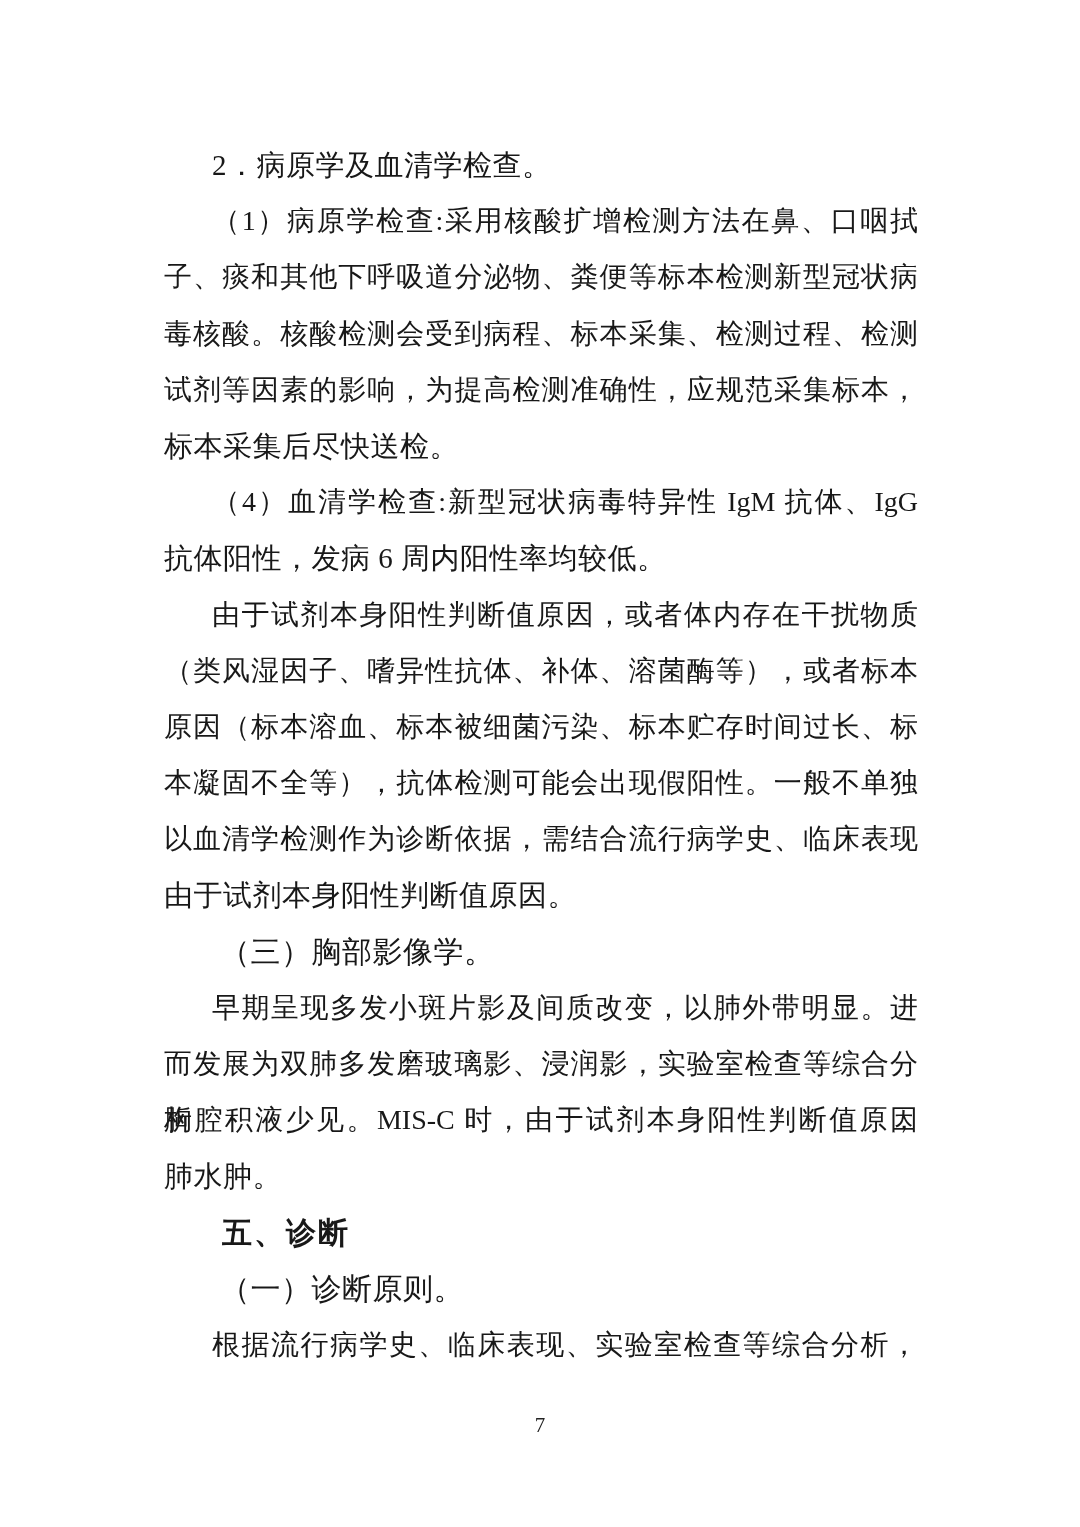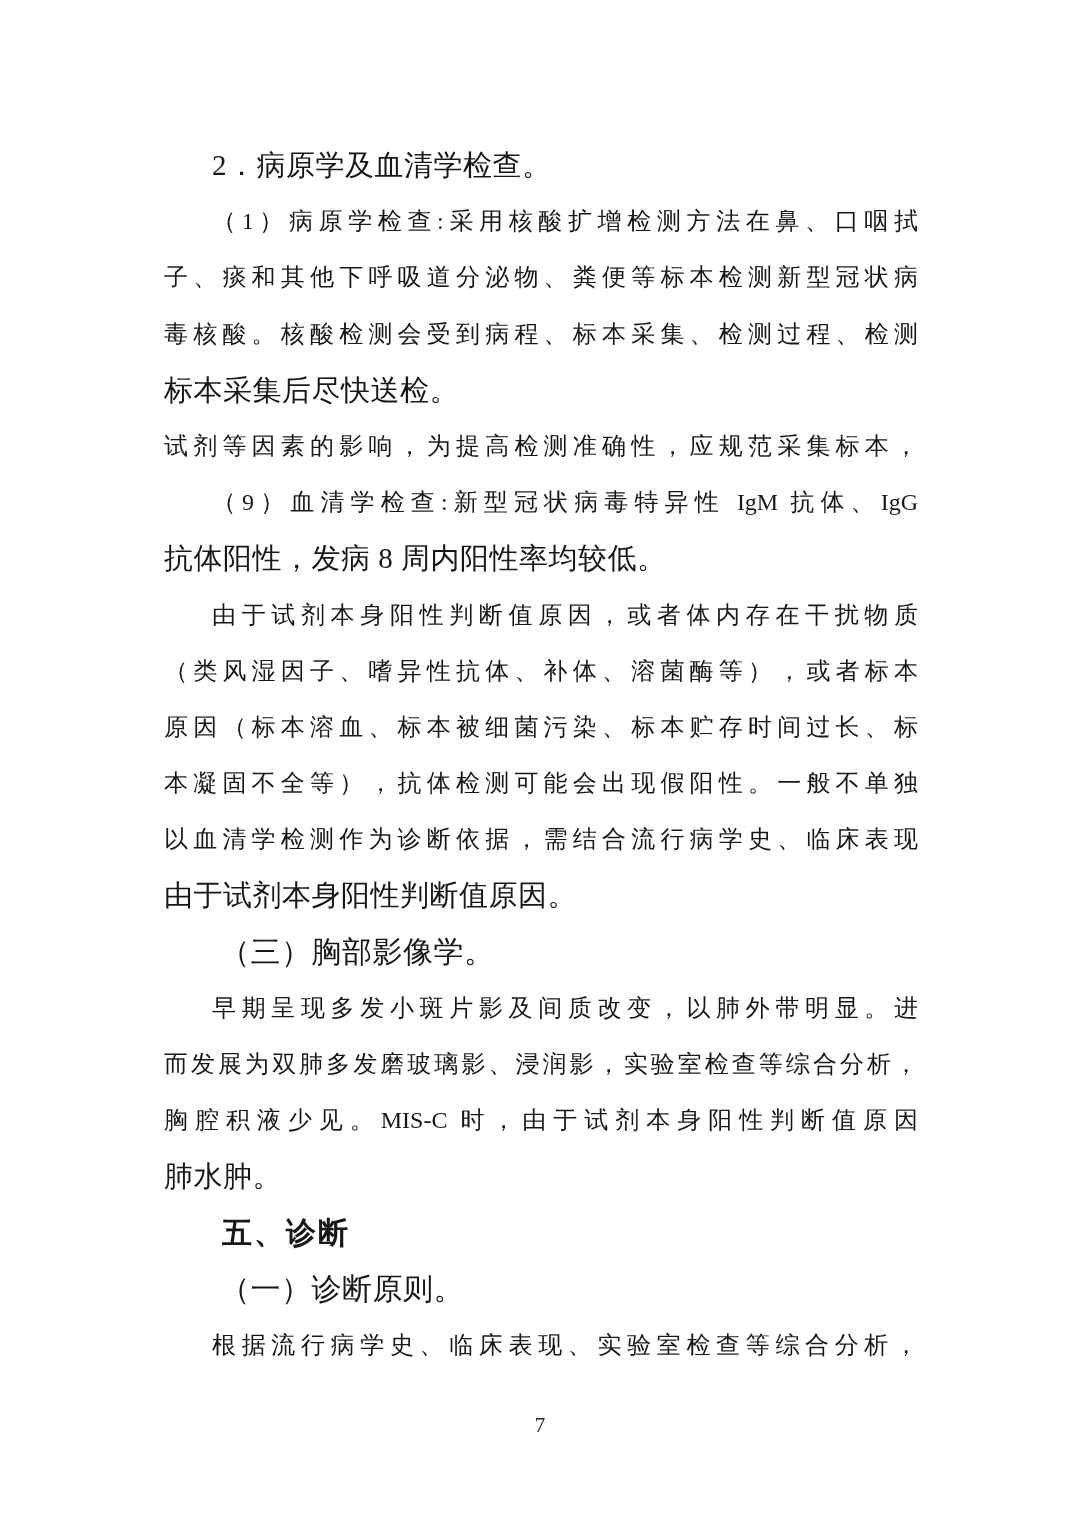--- a/index.html
+++ b/index.html
@@ -24,21 +24,21 @@
   }
   .line {
     height: 56.2px;
     line-height: 56.2px;
     font-size: 29px;
     letter-spacing: 0.5px;
     white-space: nowrap;
   }
   
   .line.fill {
-    font-size: 24px;
+    font-size: 28px;
     letter-spacing: 0;
     white-space: normal;
     text-align: justify;
     text-align-last: justify;
     text-justify: inter-character;
   }
   .line.indent { text-indent: 48px; }
   
   .line.kai { font-size: 30px; }
   .line.kai.indent { text-indent: 56px; }
@@ -65,24 +65,24 @@
 </style>
 </head>
 <body>
 
 <div class="page">
   <div class="content" id="doc-body">
       <div class="line indent">2．病原学及血清学检查。</div>
       <div class="line indent fill">（1）病原学检查:采用核酸扩增检测方法在鼻、口咽拭</div>
       <div class="line fill">子、痰和其他下呼吸道分泌物、粪便等标本检测新型冠状病</div>
       <div class="line fill">毒核酸。核酸检测会受到病程、标本采集、检测过程、检测</div>
+      <div class="line fill">试剂等因素的影响，为提高检测准确性，应规范采集标本，</div>
       <div class="line">标本采集后尽快送检。</div>
-      <div class="line fill">试剂等因素的影响，为提高检测准确性，应规范采集标本，</div>
-      <div class="line indent fill">（9）血清学检查:新型冠状病毒特异性 IgM 抗体、IgG</div>
-      <div class="line">抗体阳性，发病 8 周内阳性率均较低。</div>
+      <div class="line indent fill">（4）血清学检查:新型冠状病毒特异性 IgM 抗体、IgG</div>
+      <div class="line">抗体阳性，发病 6 周内阳性率均较低。</div>
       <div class="line indent fill">由于试剂本身阳性判断值原因，或者体内存在干扰物质</div>
       <div class="line fill">（类风湿因子、嗜异性抗体、补体、溶菌酶等），或者标本</div>
       <div class="line fill">原因（标本溶血、标本被细菌污染、标本贮存时间过长、标</div>
       <div class="line fill">本凝固不全等），抗体检测可能会出现假阳性。一般不单独</div>
       <div class="line fill">以血清学检测作为诊断依据，需结合流行病学史、临床表现</div>
       <div class="line">由于试剂本身阳性判断值原因。</div>
       <div class="line indent kai">（三）胸部影像学。</div>
       <div class="line indent fill">早期呈现多发小斑片影及间质改变，以肺外带明显。进</div>
       <div class="line fill">而发展为双肺多发磨玻璃影、浸润影，实验室检查等综合分析，</div>
       <div class="line fill">胸腔积液少见。MIS-C 时，由于试剂本身阳性判断值原因</div>

